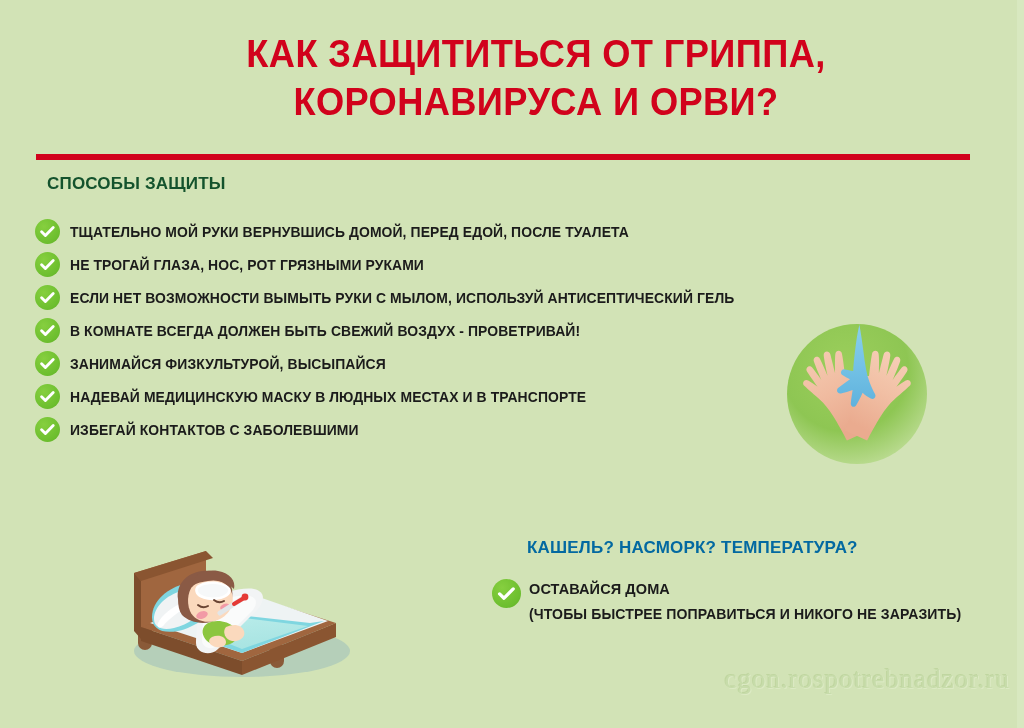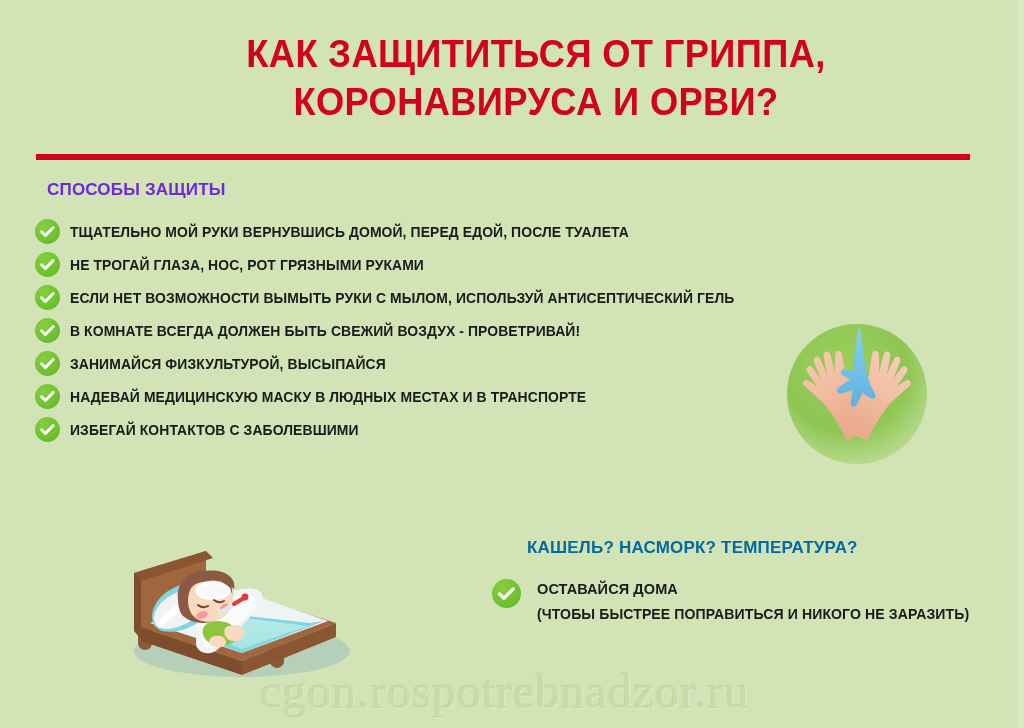--- a/index.html
+++ b/index.html
@@ -57,22 +57,22 @@
     top: 154px;
     width: 934px;
     height: 6px;
     background: #d1021c;
   }
 
   
   .section-heading {
     position: absolute;
     left: 47px;
-    top: 180px;
-    color: #6d28d9;
+    top: 174px;
+    color: #14532d;
     font-size: 17px;
     font-weight: bold;
     letter-spacing: 0.2px;
   }
 
   
   .check-list {
     position: absolute;
     left: 35px;
     top: 215px;
@@ -153,42 +153,42 @@
     border-radius: 50%;
     background: radial-gradient(circle at 35% 30%, #86cf3f 0%, #6cbe2e 70%, #5faa26 100%);
     margin-top: 2px;
   }
   .symptoms-icon svg {
     position: absolute;
     left: 0;
     top: 0;
   }
   .symptoms-text {
-    margin-left: 16px;
+    margin-left: 8px;
   }
   .symptoms-line {
     color: #1b1b1b;
     font-size: 14.5px;
     font-weight: bold;
     line-height: 25px;
     white-space: nowrap;
     letter-spacing: 0.1px;
     transform: scaleX(0.97);
     transform-origin: left center;
   }
 
   
   .watermark {
     position: absolute;
     left: 0;
     top: 664px;
     width: 1010px;
-    text-align: center;
+    text-align: right;
     font-family: "Liberation Serif", serif;
-    font-size: 48px;
+    font-size: 27px;
     letter-spacing: 1px;
     color: #c7dcaa;
     text-shadow: 1px 1px 0 #dceac4, -1px -1px 0 #c0d6a0;
     user-select: none;
   }
 </style>
 </head>
 <body>
 
 <div id="poster">

